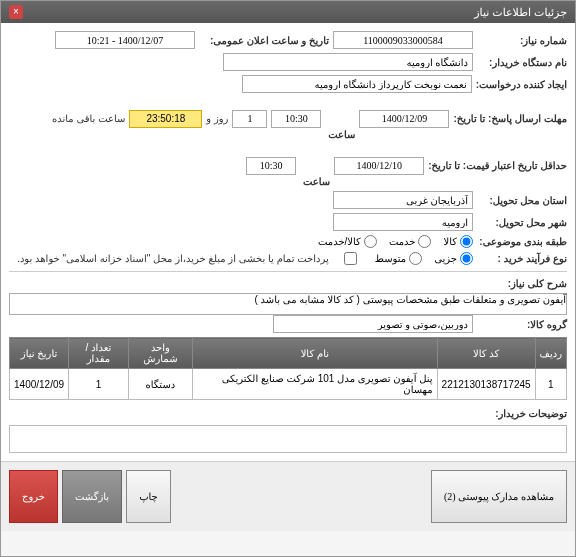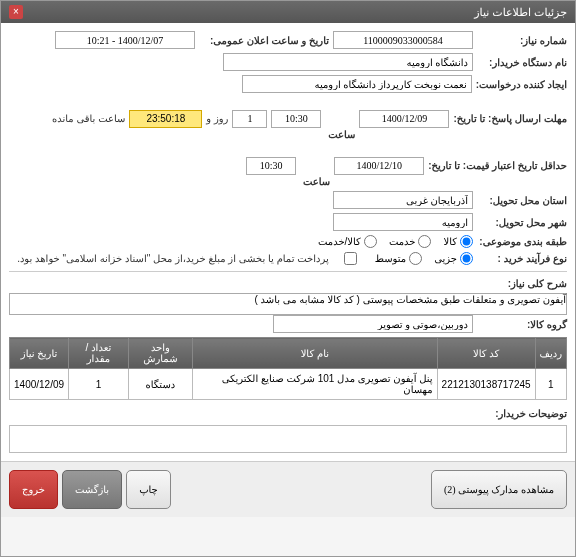--- a/index.html
+++ b/index.html
@@ -134,24 +134,24 @@
 .bottom-bar {
   display: flex;
   justify-content: flex-start;
   gap: 4px;
   padding: 8px;
   background: #eee;
   border-top: 1px solid #ccc;
   direction: ltr;
 }
 .btn {
-  padding: 13px 12px;
+  padding: 20px 12px;
   font-size: 10px;
   border: 1px solid #888;
-  border-radius: 5px;
+  border-radius: 0;
   cursor: pointer;
   font-family: Tahoma;
   background: linear-gradient(#f8f8f8, #e0e0e0);
 }
 .btn-green { background: linear-gradient(#6fae4a, #4f8e2a); color: #fff; border-color: #3f7e1a; }
 .btn-gray { background: linear-gradient(#999, #777); color: #fff; border-color: #666; }
 .btn-red { background: linear-gradient(#d9534f, #b9332f); color: #fff; border-color: #a9231f; }
 .spacer { flex: 1; }
 </style>
 </head>

